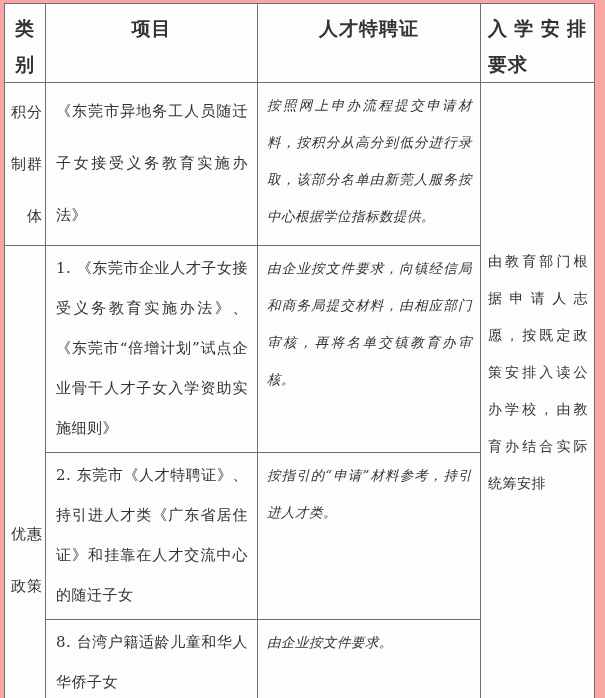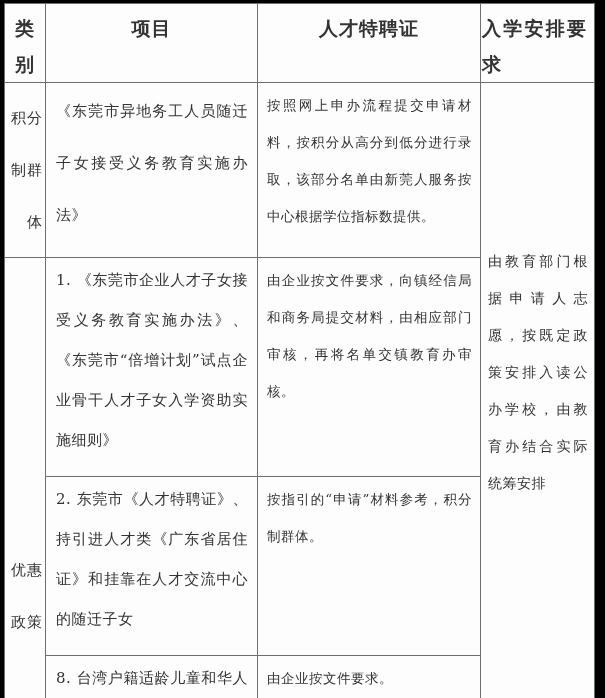--- a/index.html
+++ b/index.html
@@ -3,49 +3,49 @@
 <meta charset="utf-8">
 <style>
   html,body{margin:0;padding:0;}
   body{
     width:605px;height:698px;
     background:#eeeeee;
     font-family:"DejaVu Serif","Liberation Serif",serif;
   }
   .page{
     position:relative;width:605px;height:698px;
-    background:#000000;overflow:hidden;
+    background:#fca5a5;overflow:hidden;
   }
   table.doc{
     position:absolute;left:4px;top:3px;width:590px;
     border-collapse:collapse;table-layout:fixed;
     background:#fdfdfd;color:#333;
   }
   td,th{border:1px solid #6f6f6f;vertical-align:top;overflow:hidden;box-sizing:border-box;}
   
   th{font-weight:bold;font-size:19px;line-height:36px;padding:6px 4px 0 4px;letter-spacing:1px;}
   th.hc1,th.hc2,th.hc3{text-align:center;}
-  th.hc4{text-align:justify;text-align-last:left;padding-left:1px;padding-right:7px;}
+  th.hc4{text-align:justify;text-align-last:left;padding-left:7px;padding-right:7px;}
   
   td.cat{
     text-align:right;vertical-align:middle;
     font-size:15px;line-height:52px;letter-spacing:1px;
     padding:0 2px;
     margin-left:20px;
   }
   
   td.proj{
     font-size:15px;line-height:40px;letter-spacing:0.5px;
-    padding:2px 9px 16px 10px;text-align:justify;
+    padding:2px 9px 4px 10px;text-align:justify;
   }
   td.proj.tall{line-height:52px;}
   
   td.mat{
     font-size:13.5px;line-height:37px;letter-spacing:0.5px;
-    padding:4px 8px 9px 9px;text-align:justify;
+    padding:4px 8px 9px 9px;text-align:justify;font-style:italic;
   }
   
   td.arr{
     font-size:14px;line-height:37px;letter-spacing:0.5px;
     padding:160px 6px 0 7px;text-align:justify;
     vertical-align:top;
   }
   
   tr.r-head{height:77px;}
   tr.r1{height:153px;}
@@ -81,21 +81,21 @@
       </tr>
 
       <tr class="r2">
         <td class="cat" rowspan="4">优惠政策</td>
         <td class="proj">1.  《东莞市企业人才子女接受义务教育实施办法》、《东莞市“倍增计划”试点企业骨干人才子女入学资助实施细则》</td>
         <td class="mat">由企业按文件要求，向镇经信局和商务局提交材料，由相应部门审核，再将名单交镇教育办审核。</td>
       </tr>
 
       <tr class="r3">
         <td class="proj">2. 东莞市《人才特聘证》、持引进人才类《广东省居住证》和挂靠在人才交流中心的随迁子女</td>
-        <td class="mat">按指引的“申请”材料参考，积分制群体。</td>
+        <td class="mat">按指引的“申请”材料参考，持引进人才类。</td>
       </tr>
 
       <tr class="r4">
         <td class="proj">8. 台湾户籍适龄儿童和华人华侨子女</td>
         <td class="mat">由企业按文件要求。</td>
       </tr>
 
       <tr class="r5">
         <td class="proj">4. 近 5 年获得东莞市委、市政府或广东省厅级以上部门表彰、嘉奖或授予荣誉称号的随迁子女</td>
         <td class="mat">提交相应的申请表以及获奖证书原件和复印件。</td>

